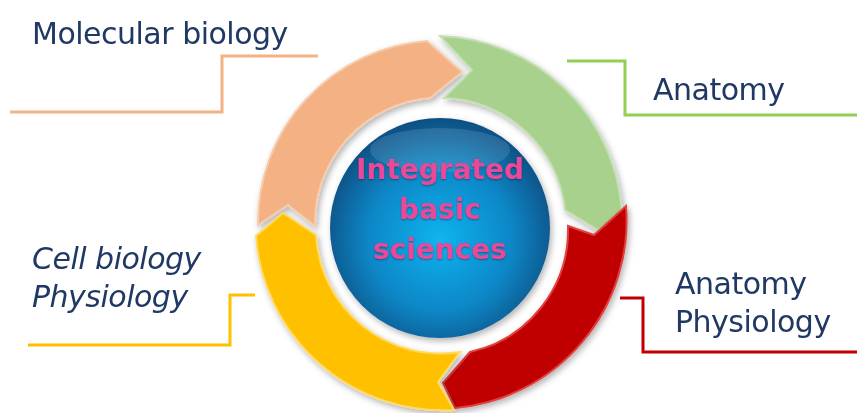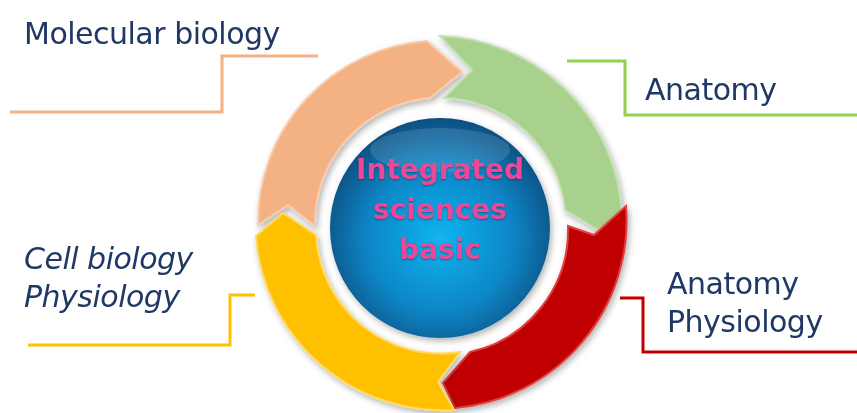--- a/index.html
+++ b/index.html
@@ -1,17 +1,17 @@
 <!DOCTYPE html>
 <html><head>
 <meta charset="utf-8">
 <style>
   html, body { margin:0; padding:0; background:#ffffff; }
   body { width:857px; height:413px; position:relative; overflow:hidden; font-family:"Liberation Sans", sans-serif; }
-  .label { position:absolute; color:#1f3864; font-size:30px; line-height:38px; font-family:"DejaVu Sans", sans-serif; letter-spacing:-0.5px; white-space:nowrap; }
+  .label { position:absolute; color:#1f3864; font-size:30px; line-height:38px; font-family:"DejaVu Sans", sans-serif; letter-spacing:-0.5px; white-space:nowrap;margin-left:8px; }
   svg { position:absolute; left:0; top:0; }
   .center-text { position:absolute; left:330px; top:150px; width:220px; text-align:center; color:#ec4899; font-weight:bold; font-size:28px; line-height:40px; font-family:"DejaVu Sans", sans-serif; text-shadow:0 1px 2px rgba(0,0,0,0.35); }
 </style>
 </head>
 <body>
 
 <svg width="857" height="413" viewBox="0 0 857 413">
   <defs>
     <radialGradient id="blueGrad" cx="50%" cy="55%" r="55%">
       <stop offset="0%" stop-color="#12b4f0"></stop>
@@ -35,22 +35,22 @@
   <path filter="url(#shadow)" d="M 626,206 A 188,188 0 0 1 455,408 L 443,383 L 470,352 A 125,125 0 0 0 568,226 L 594,235 Z" fill="#c00000" stroke="#e04040" stroke-width="2"></path>
 
   <path filter="url(#shadow)" d="M 454,410 A 188,188 0 0 1 256,236 L 283,213 L 316,235 A 125,125 0 0 0 460,352 L 438,382 Z" fill="#ffc000" stroke="#ffd966" stroke-width="2"></path>
 
   <circle cx="440" cy="228" r="110" fill="url(#blueGrad)" filter="url(#shadow)"></circle>
   <ellipse cx="440" cy="150" rx="70" ry="22" fill="#ffffff" opacity="0.12"></ellipse>
 </svg>
 
 <div class="center-text">
   <div>Integrated</div>
+  <div>basic</div>
   <div>sciences</div>
-  <div>basic</div>
 </div>
 
 <div class="label" style="left:24px; top:15px;">
   <div>Molecular biology</div>
 </div>
 
 <div class="label" style="left:645px; top:71px;">
   <div>Anatomy</div>
 </div>
 

